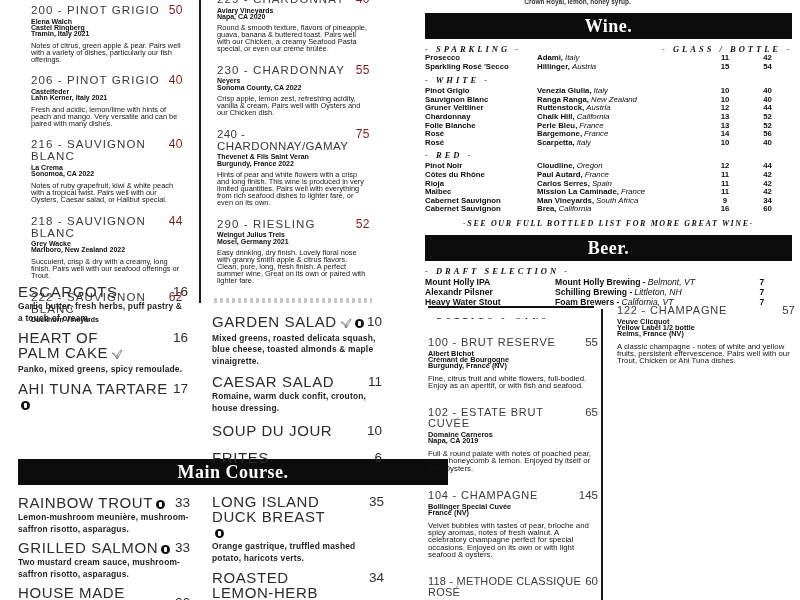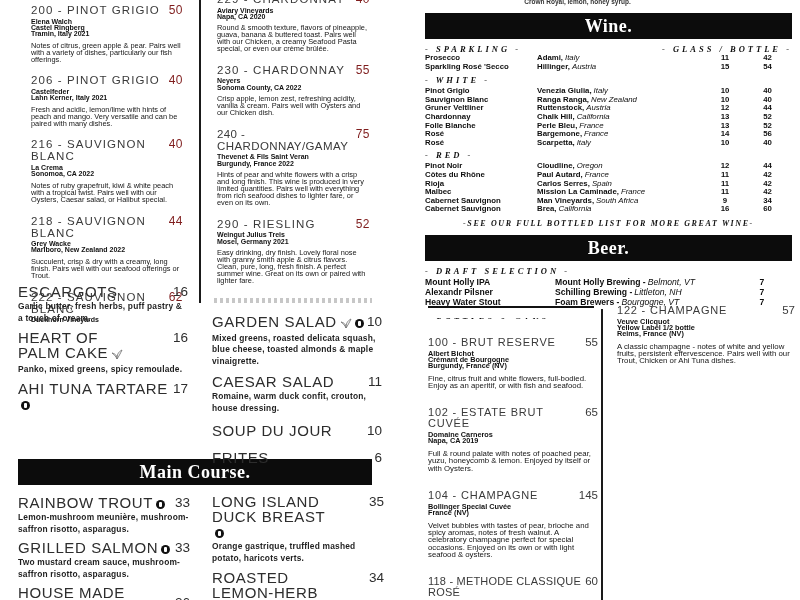--- a/index.html
+++ b/index.html
@@ -132,21 +132,21 @@
       <div class="fe-desc">Panko, mixed greens, spicy remoulade.</div>
     </div>
     <div class="fe">
       <div class="fe-head">
         <span class="fe-title"><span>AHI TUNA TARTARE</span><span class="gf"></span></span>
         <span class="fe-price">17</span>
       </div>
     </div>
   </div>
 
-  <div class="abs bar" style="left:18px;top:459px;width:354px;">Main Course.</div>
+  <div class="abs bar" style="left:18px;top:459px;width:430px;">Main Course.</div>
 
   <div class="abs" style="left:18px;top:495px;width:172px;">
     <div class="fe" style="margin-bottom:5px;">
       <div class="fe-head">
         <span class="fe-title"><span>RAINBOW TROUT</span><span class="gf"></span></span>
         <span class="fe-price">33</span>
       </div>
       <div class="fe-desc">Lemon-mushroom meunière, mushroom-saffron risotto, asparagus.</div>
     </div>
     <div class="fe" style="margin-bottom:5px;">
@@ -366,21 +366,21 @@
         <span><b>Mount Holly Brewing -</b><i>Belmont, VT</i></span>
         <span class="bp">7</span>
       </div>
     <div class="brow">
         <span>Alexandr Pilsner</span>
         <span><b>Schilling Brewing -</b><i>Littleton, NH</i></span>
         <span class="bp">7</span>
       </div>
     <div class="brow">
         <span>Heavy Water Stout</span>
-        <span><b>Foam Brewers -</b><i>Bourgogne, VT</i></span>
+        <span><b>Foam Brewers -</b><i>California, VT</i></span>
         <span class="bp">7</span>
       </div>
 
     <div class="bottles"><span class="sec-label">- BOTTLES &amp; CANS -</span></div>
   </div>
 
   <div class="abs hline" style="left:428px;top:306px;width:166px;"></div>
   <div class="abs vline" style="left:601px;top:309px;height:291px;"></div>
 
   <div class="abs" style="left:428px;top:337px;width:170px;">

